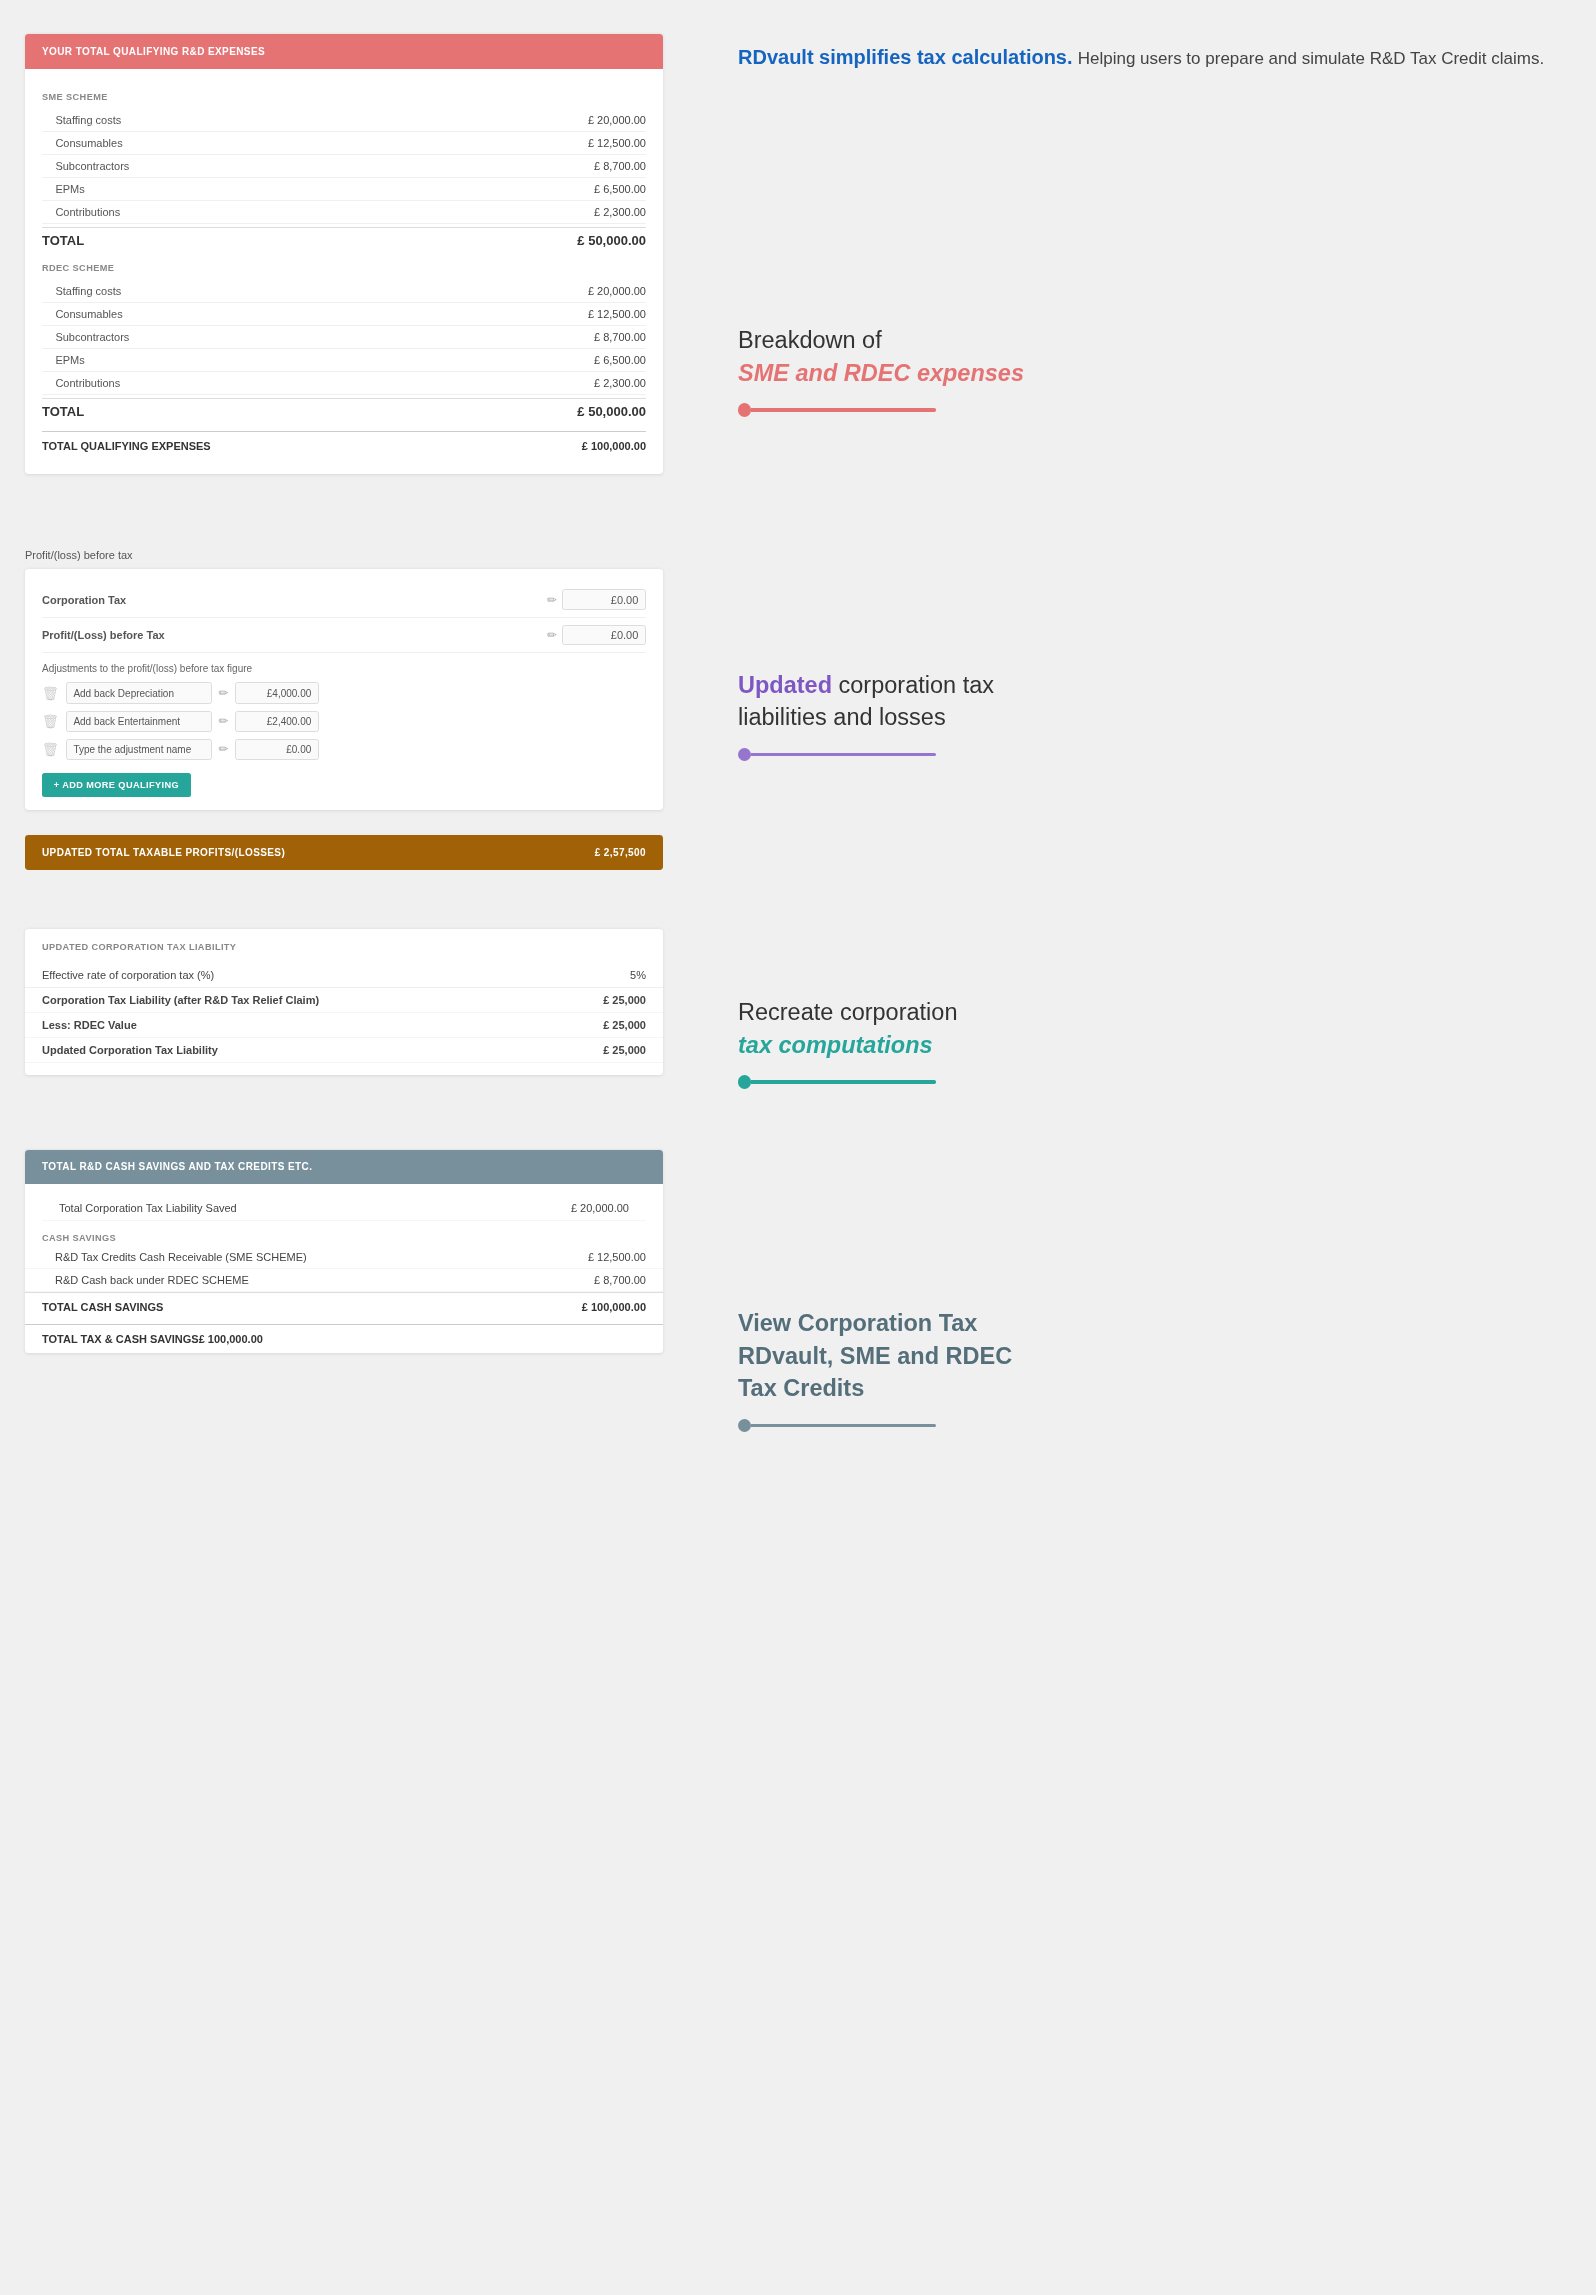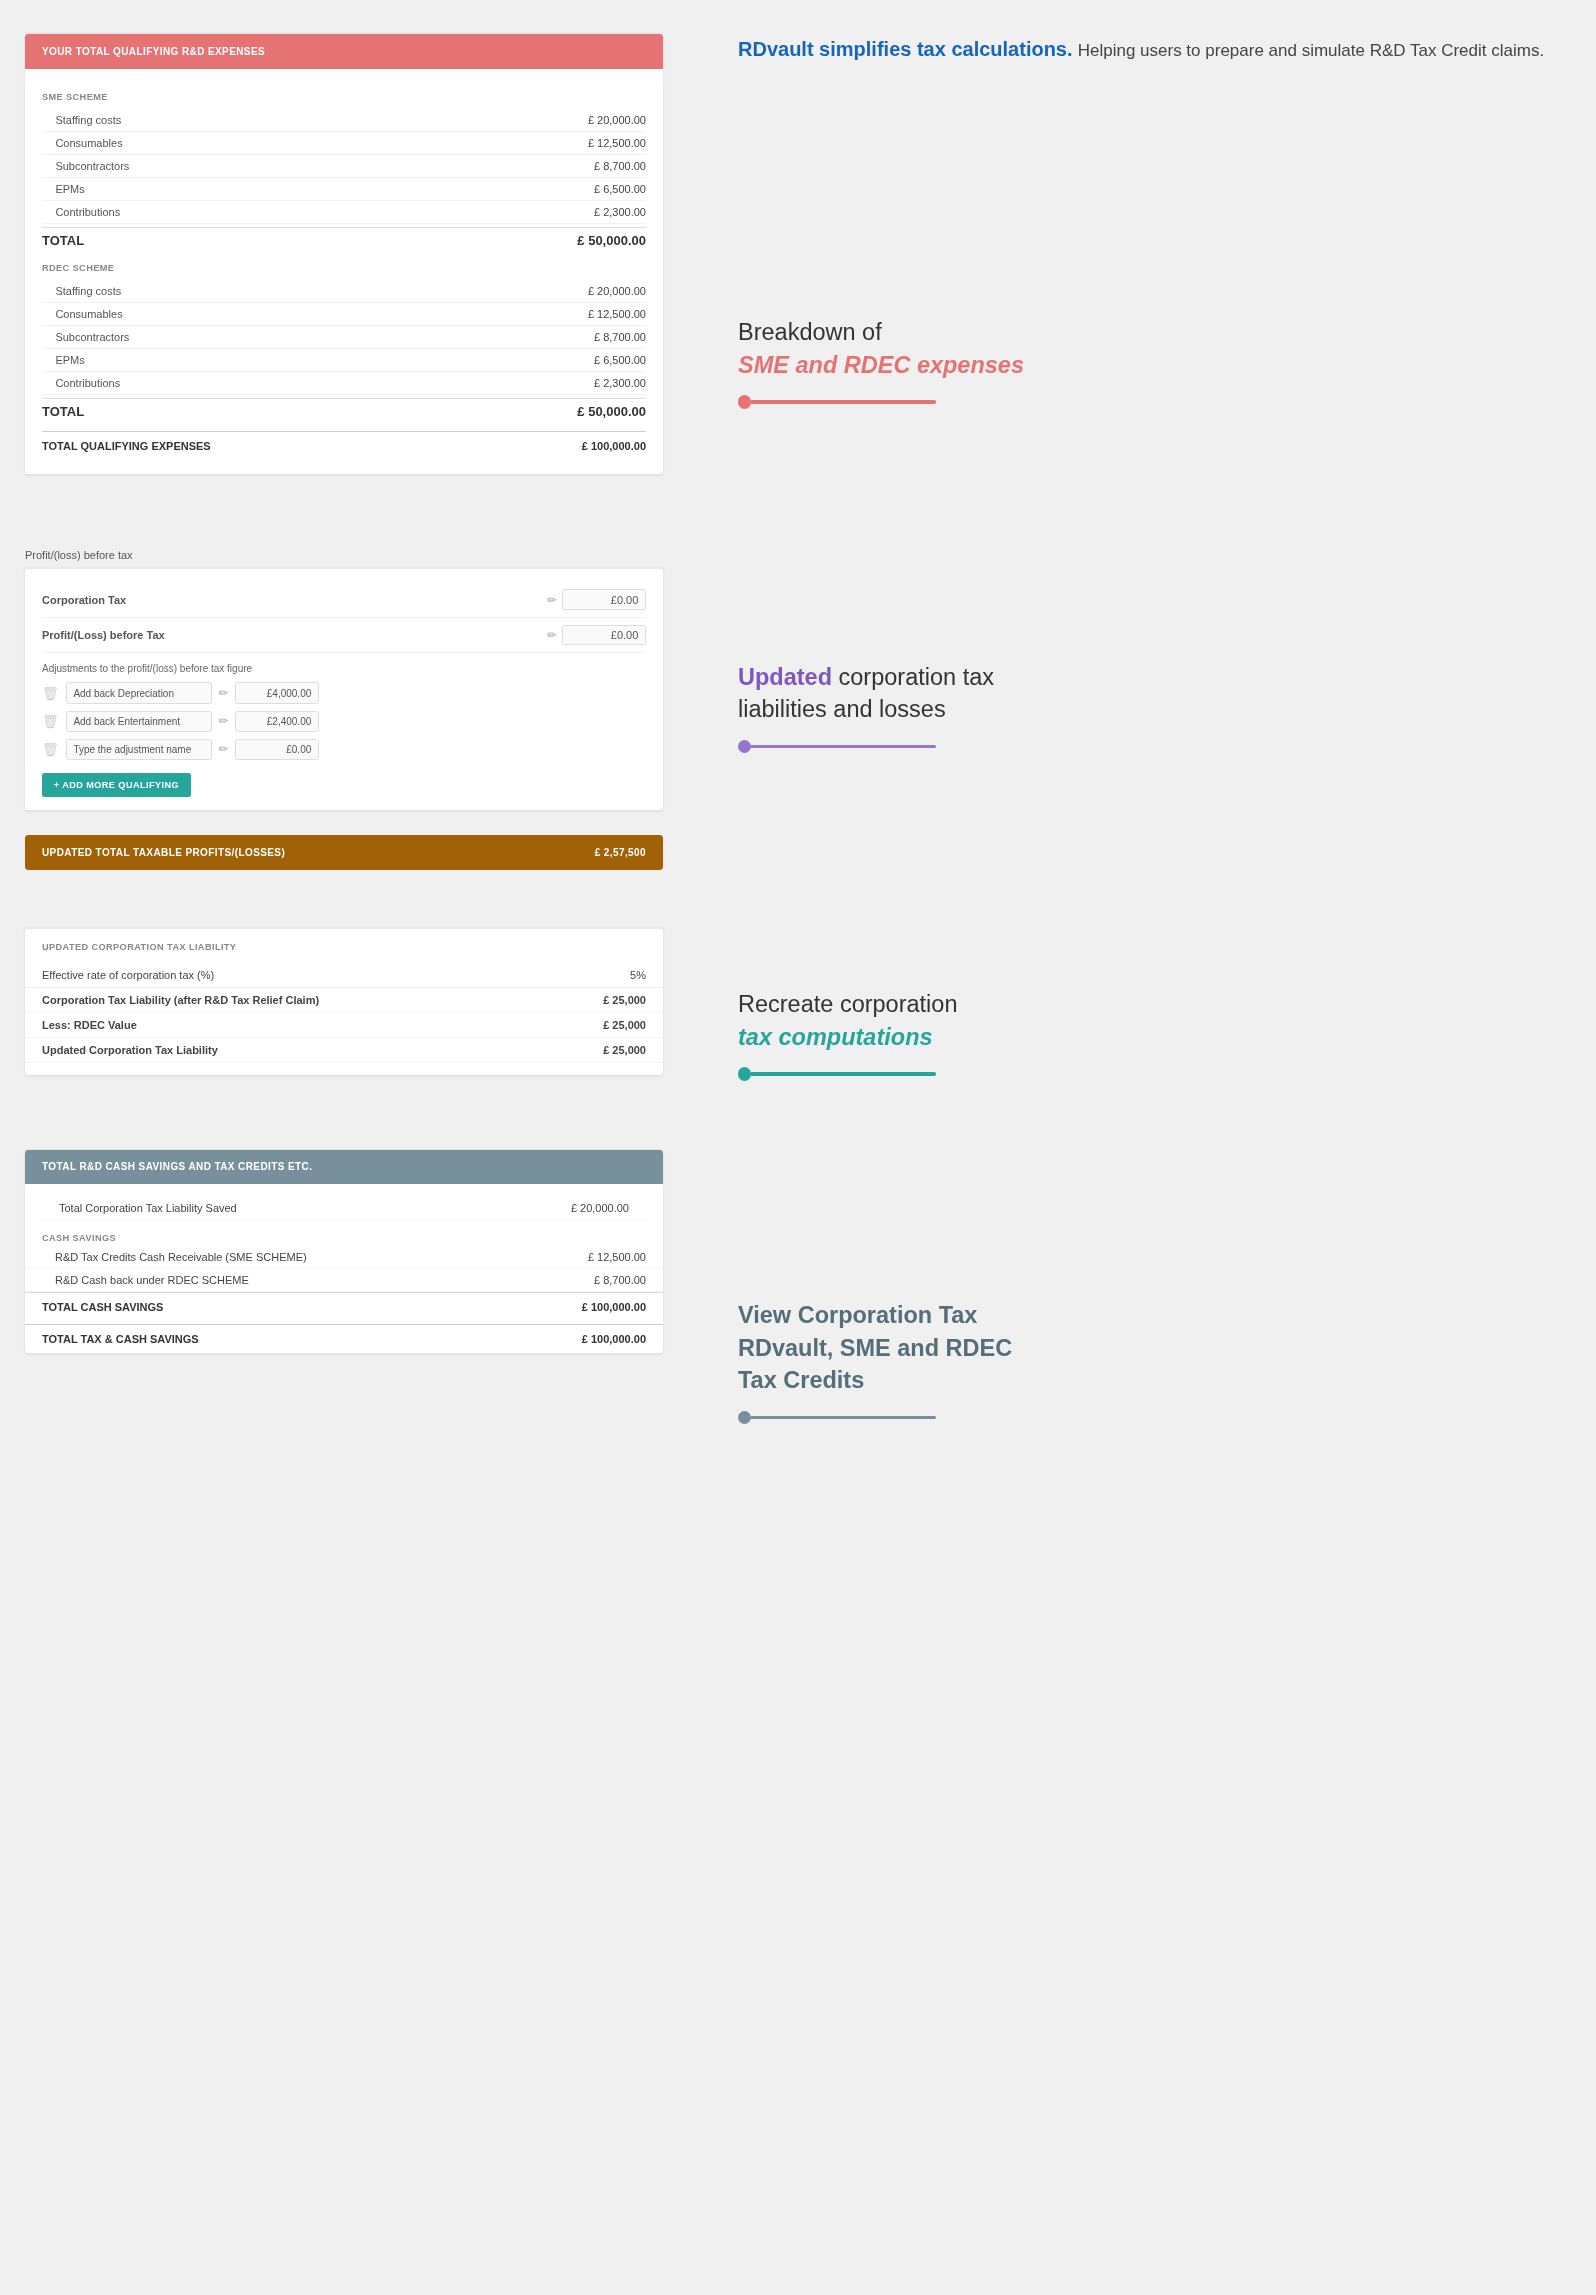--- a/index.html
+++ b/index.html
@@ -290,21 +290,21 @@
     .dot-orange { background: #e57373; }
     .dot-teal { background: #26a69a; }
     .dot-purple { background: #9575cd; }
     .dot-slate { background: #78909c; }
 
     .line-orange { background: #e57373; }
     .line-teal { background: #26a69a; }
     .line-purple { background: #9575cd; }
     .line-slate { background: #78909c; }
 
-    .right-top { margin-top: 0; }
+    .right-top { margin-top: 8px; }
 
     
     .cash-savings-sub {
       font-size: 9.2px;
       font-weight: 700;
       color: #888;
       text-transform: uppercase;
       letter-spacing: 0.4px;
       padding: 8.4px 17px 3.4px 17px;
     }
@@ -323,21 +323,20 @@
       justify-content: space-between;
       padding: 7.6px 17px;
       font-size: 11px;
       font-weight: 700;
       color: #333;
       border-top: 0.8px solid #ddd;
     }
 
     .grand-savings-row {
       display: flex;
-      justify-content: space-between;
       padding: 8.4px 17px;
       font-size: 11px;
       font-weight: 700;
       color: #333;
       border-top: 1.7px solid #ccc;
       margin-top: 3.4px;
     }
   </style>
 </head>
 <body>

